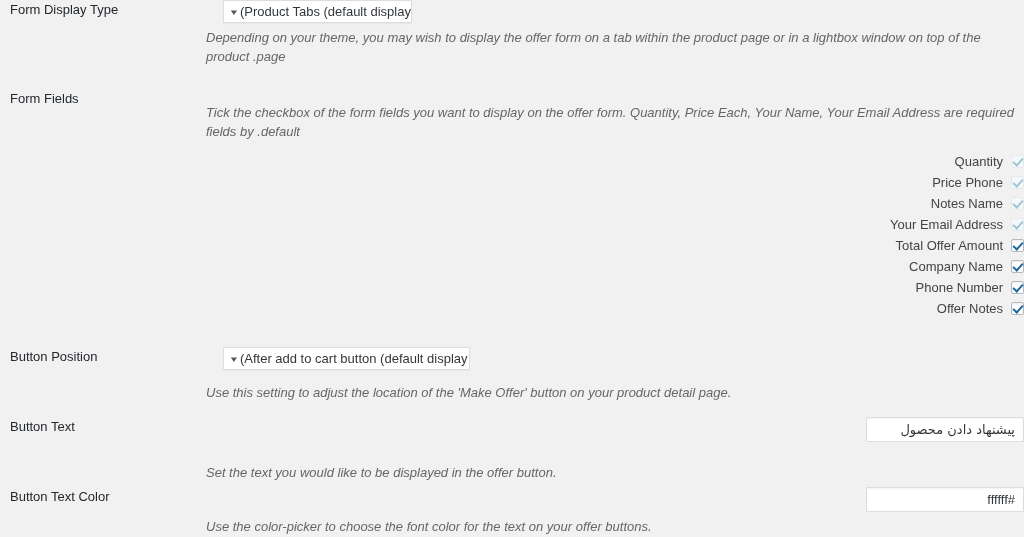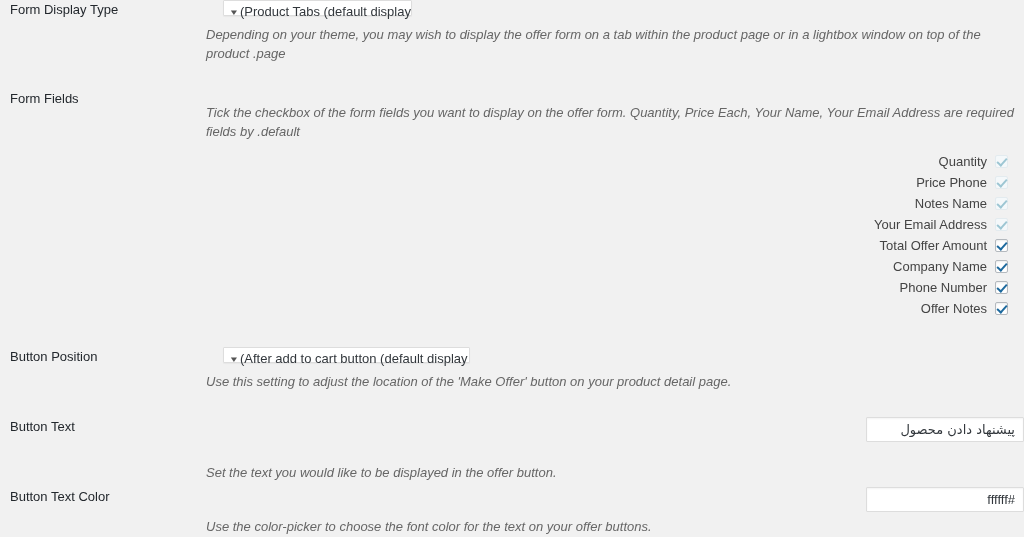--- a/index.html
+++ b/index.html
@@ -65,21 +65,21 @@
     color: #666;
     text-align: left;
     direction: rtl;
     margin: 3px 0 0 0;
   }
 
   
   .select-box {
     display: inline-block;
     box-sizing: border-box;
-    height: 16px;
+    height: 23px;
     line-height: 21px;
     background: #fff;
     border: 1px solid #ddd;
     border-radius: 1px;
     font-size: 13px;
     color: #32373c;
     padding: 0 7px 0 6px;
     direction: ltr;
     text-align: right;
     white-space: nowrap;
@@ -119,21 +119,21 @@
   }
   .text-input.color-field {
     direction: rtl;
     text-align: right;
     font-family: "Liberation Sans", sans-serif;
   }
 
   
   .checkbox-list {
     list-style: none;
-    margin: 16px;
+    margin: 0;
     padding: 0;
     text-align: left;
   }
   .cb-row {
     display: flex;
     flex-direction: row-reverse;
     justify-content: flex-start;
     align-items: center;
     height: 21px;
     direction: ltr;
@@ -255,21 +255,21 @@
     </div>
   </div>
 
   <div class="form-row" style="top:347px;">
     <div class="row-field">
       <div style="text-align:left;">
         <span class="select-box" style="width:247px;">
           <span class="sel-arrow">▼</span><span class="sel-text">(After add to cart button (default display</span>
         </span>
       </div>
-      <p class="description" style="width:818px;margin-top:5px;">.Use this setting to adjust the location of the 'Make Offer' button on your product detail page</p>
+      <p class="description" style="width:818px;margin-top:13px;">.Use this setting to adjust the location of the 'Make Offer' button on your product detail page</p>
     </div>
     <div class="row-label">
       <span class="label-inner">Button Position</span>
     </div>
   </div>
 
   <div class="form-row" style="top:417px;">
     <div class="row-field">
       <div style="text-align:left;">
         <input class="text-input" type="text" style="width: 158px; margin-left: auto;" value="پیشنهاد دادن محصول">

